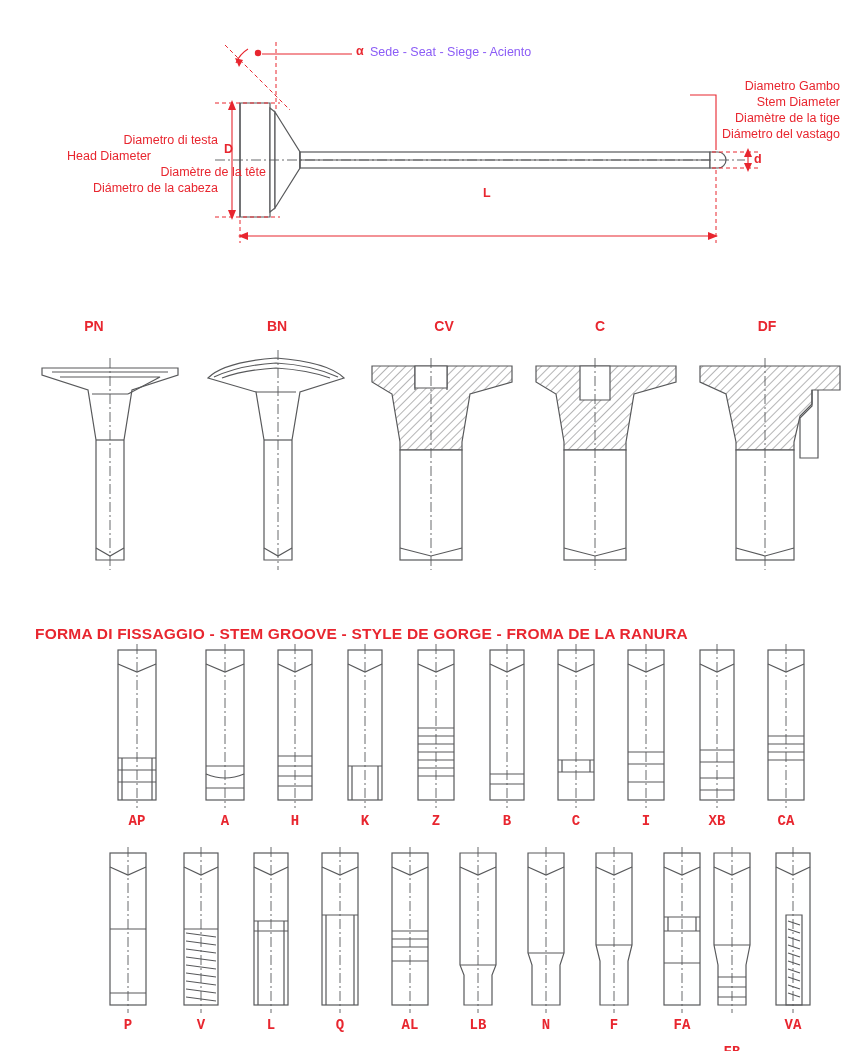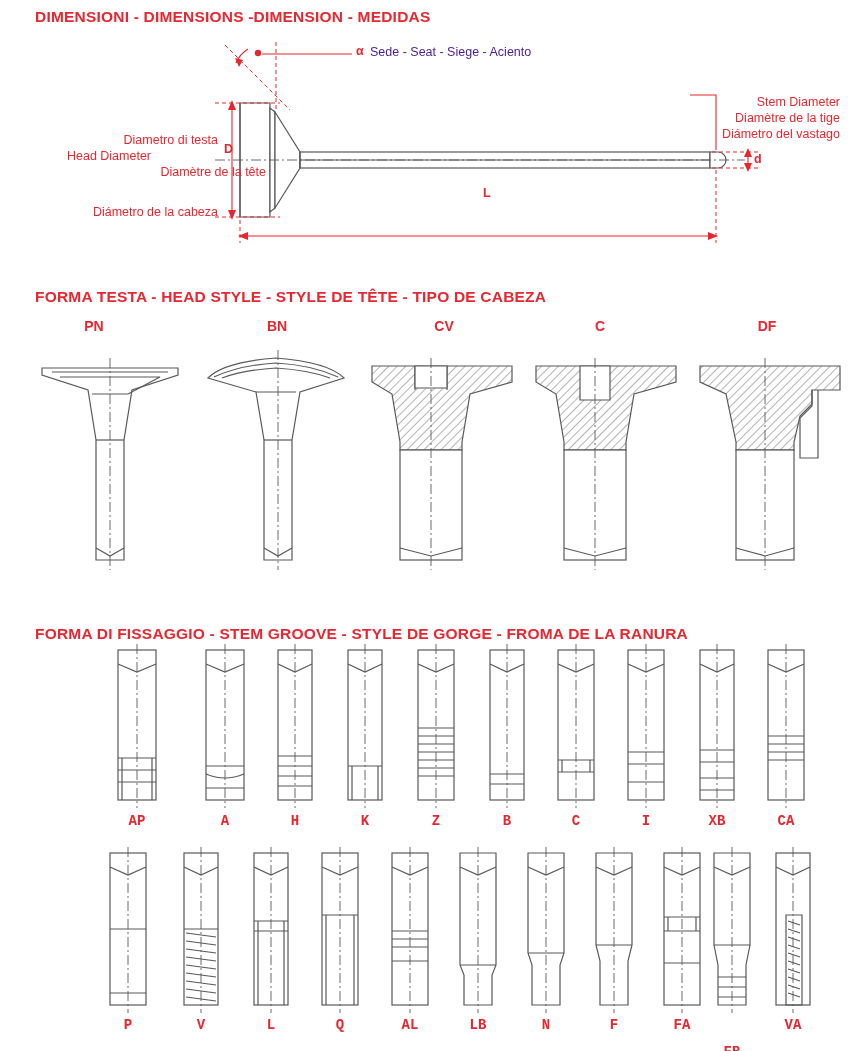--- a/index.html
+++ b/index.html
@@ -12,21 +12,21 @@
 
   .section-title{
     position:absolute;font-weight:bold;font-size:15.5px;
     color:#e8262f;letter-spacing:.2px;white-space:nowrap;
   }
   #t1{left:35px;top:8px;}
   #t2{left:35px;top:288px;}
   #t3{left:35px;top:605px;margin-top:20px;}
 
   .red{color:#e8262f;}
-  .greytxt{color:#4c1d95;}
+  .greytxt{color:#8b5cf6;}
 
   .lbl{position:absolute;font-size:12.5px;line-height:15px;white-space:nowrap;}
   .lbl.r{text-align:right;}
   .lbl.c{text-align:center;}
   .bold{font-weight:bold;}
 
   .hdr-code{
     position:absolute;font-weight:bold;font-size:14px;color:#e8262f;
     text-align:center;width:60px;
   }
@@ -41,21 +41,20 @@
   .ln{stroke:#58595b;stroke-width:1.2;fill:none;}
   .lnf{stroke:#58595b;stroke-width:1.2;fill:#ffffff;}
   .cl{stroke:#58595b;stroke-width:.9;fill:none;stroke-dasharray:10 3 2 3;}
   .hatchfill{fill:url(#hatch);stroke:#58595b;stroke-width:1.2;}
 </style>
 </head>
 <body>
 
 <div class="page">
 
-  <div class="section-title" id="t1">DIMENSIONI - DIMENSIONS -DIMENSION - MEDIDAS</div>
 
   <svg width="860" height="280" style="top:0;">
 
     <g>
 
       <path class="lnf" d="M240,103 L270,103 L270,217 L240,217 L240,103 Z"></path>
       <path class="lnf" d="M270,108 L275,112 L275,208 L270,212 Z"></path>
 
       <path class="lnf" d="M275,112 L300,152 L300,168 L275,208 Z"></path>
 
@@ -94,34 +93,34 @@
     <line class="dl" x1="240" y1="236" x2="716" y2="236"></line>
     <polygon fill="#e8262f" points="238,236 248,232 248,240"></polygon>
     <polygon fill="#e8262f" points="718,236 708,232 708,240"></polygon>
     <line class="dash" x1="240" y1="220" x2="240" y2="243"></line>
     <line class="dash" x1="716" y1="170" x2="716" y2="243"></line>
   </svg>
 
   <div class="lbl bold red" style="left:356px;top:44px;">α</div>
   <div class="lbl greytxt" style="left:370px;top:45px;">Sede - Seat - Siege - Aciento</div>
 
+  <div class="lbl r red" style="left:540px;top:79px;width:300px;">Diametro Gambo</div>
   <div class="lbl r red" style="left:540px;top:111px;width:300px;">Diamètre de la tige</div>
   <div class="lbl r red" style="left:540px;top:95px;width:300px;">Stem Diameter</div>
   <div class="lbl r red" style="left:540px;top:127px;width:300px;">Diámetro del vastago</div>
 
   <div class="lbl r red" style="left:0px;top:133px;width:218px;">Diametro di testa</div>
   <div class="lbl r red" style="left:0px;top:149px;width:218px;text-align:center;">Head Diameter</div>
   <div class="lbl r red" style="left:0px;top:165px;width:218px;padding-left:48px;">Diamètre de la tête</div>
-  <div class="lbl r red" style="left:0px;top:181px;width:218px;margin-top:24px;">Diámetro de la cabeza</div>
+  <div class="lbl r red" style="left:0px;top:181px;width:218px;">Diámetro de la cabeza</div>
 
   <div class="lbl bold red" style="left:224px;top:142px;">D</div>
   <div class="lbl bold red" style="left:754px;top:152px;">d</div>
   <div class="lbl bold red" style="left:483px;top:186px;">L</div>
 
-  <div class="section-title" id="t2">FORMA TESTA - HEAD STYLE - STYLE DE TÊTE - TIPO DE CABEZA</div>
 
   <div class="hdr-code" style="left:64px;top:318px;">PN</div>
   <div class="hdr-code" style="left:247px;top:318px;">BN</div>
   <div class="hdr-code" style="left:414px;top:318px;">CV</div>
   <div class="hdr-code" style="left:570px;top:318px;">C</div>
   <div class="hdr-code" style="left:737px;top:318px;">DF</div>
 
   <svg width="860" height="300" style="top:330px;">
     <defs>
       <pattern id="hatch" width="6" height="6" patternUnits="userSpaceOnUse" patternTransform="rotate(45)">

